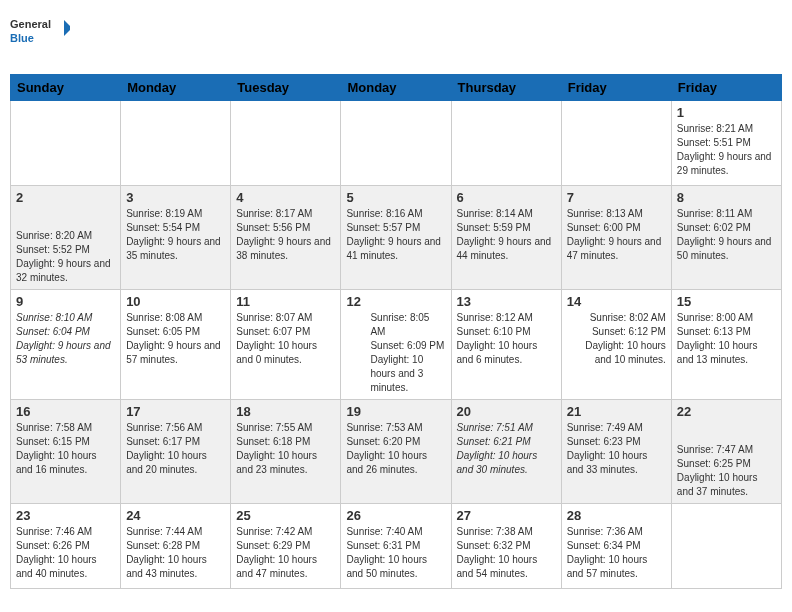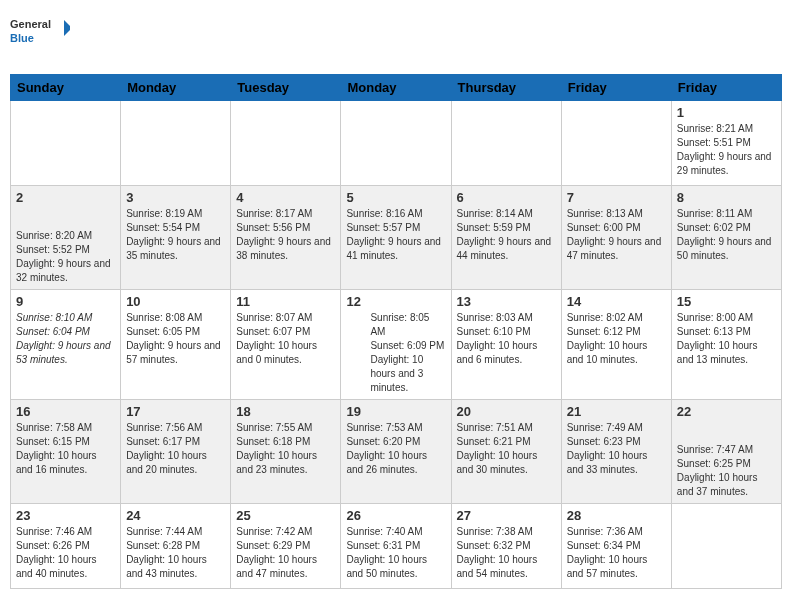--- a/index.html
+++ b/index.html
@@ -185,27 +185,27 @@
 Daylight: 10 hours and 0 minutes.</div>
         </td>
         <td>
           <span class="day-number">12</span>
           <div class="day-info" style="white-space: pre-line; margin-left: 24px;">Sunrise: 8:05 AM
 Sunset: 6:09 PM
 Daylight: 10 hours and 3 minutes.</div>
         </td>
         <td>
           <span class="day-number">13</span>
-          <div class="day-info" style="white-space: pre-line;">Sunrise: 8:03 AM
+          <div class="day-info" style="white-space: pre-line;">Sunrise: 8:12 AM
 Sunset: 6:10 PM
 Daylight: 10 hours and 6 minutes.</div>
         </td>
         <td>
           <span class="day-number">14</span>
-          <div class="day-info" style="white-space: pre-line;">Sunrise: 8:02 AM
+          <div class="day-info" style="white-space: pre-line; text-align: right;">Sunrise: 8:02 AM
 Sunset: 6:12 PM
 Daylight: 10 hours and 10 minutes.</div>
         </td>
         <td>
           <span class="day-number">15</span>
           <div class="day-info" style="white-space: pre-line;">Sunrise: 8:00 AM
 Sunset: 6:13 PM
 Daylight: 10 hours and 13 minutes.</div>
         </td>
       </tr>
@@ -229,21 +229,21 @@
 Daylight: 10 hours and 23 minutes.</div>
         </td>
         <td>
           <span class="day-number">19</span>
           <div class="day-info" style="white-space: pre-line;">Sunrise: 7:53 AM
 Sunset: 6:20 PM
 Daylight: 10 hours and 26 minutes.</div>
         </td>
         <td>
           <span class="day-number">20</span>
-          <div class="day-info" style="white-space: pre-line;">Sunrise: 7:51 AM
+          <div class="day-info" style="white-space: pre-line; font-style: italic;">Sunrise: 7:51 AM
 Sunset: 6:21 PM
 Daylight: 10 hours and 30 minutes.</div>
         </td>
         <td>
           <span class="day-number">21</span>
           <div class="day-info" style="white-space: pre-line;">Sunrise: 7:49 AM
 Sunset: 6:23 PM
 Daylight: 10 hours and 33 minutes.</div>
         </td>
         <td>

